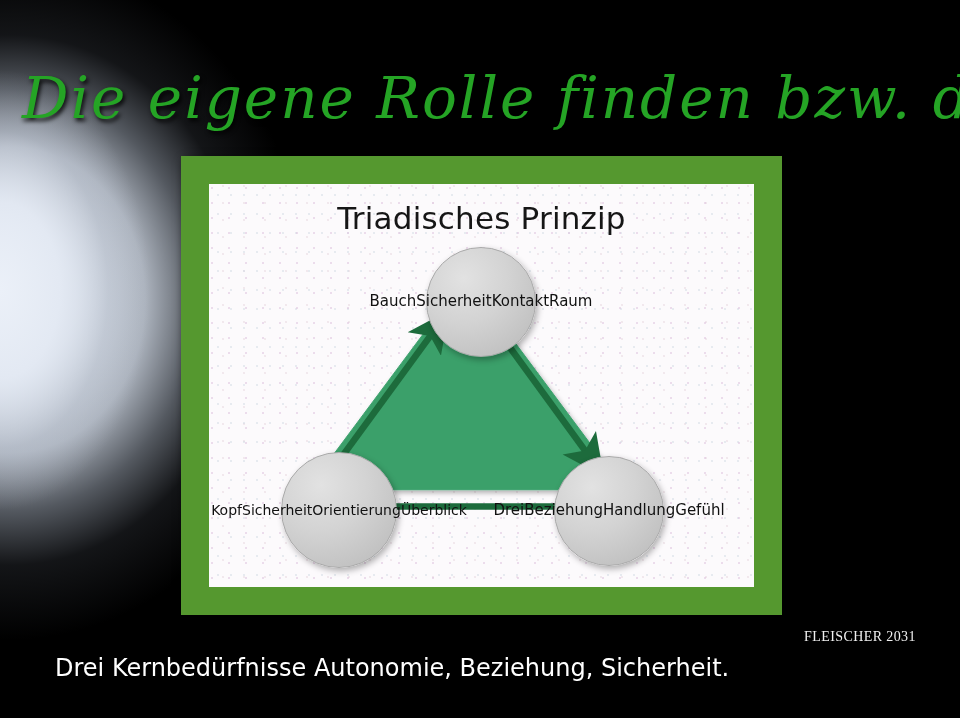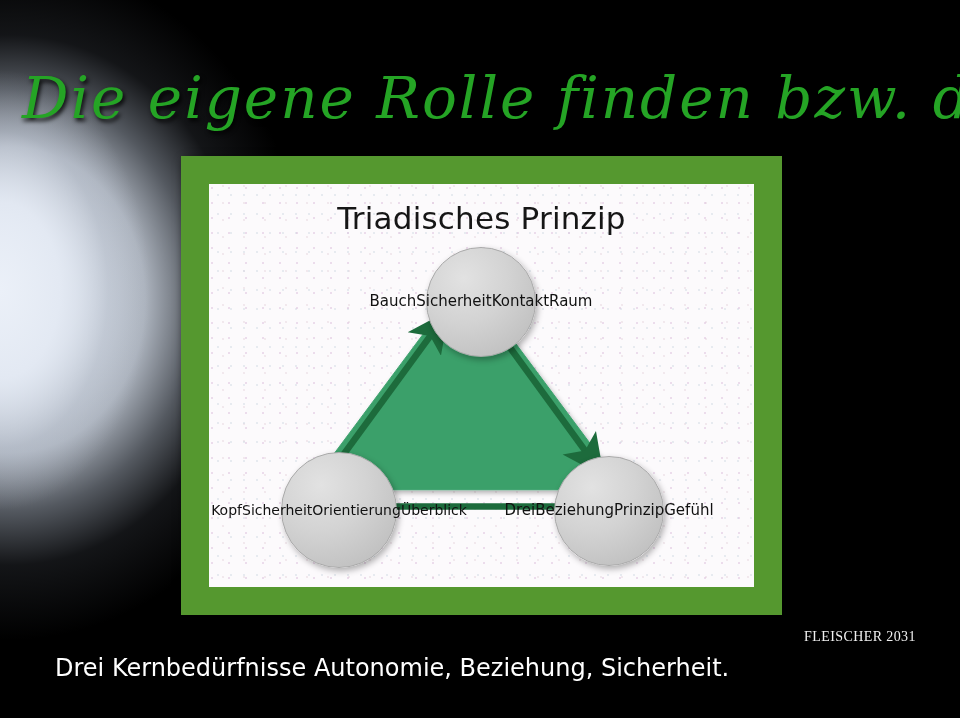--- a/index.html
+++ b/index.html
@@ -160,21 +160,21 @@
       <div class="node-circle node-left">
         <span class="node-line">Kopf</span>
         <span class="node-line">Sicherheit</span>
         <span class="node-line">Orientierung</span>
         <span class="node-line">Überblick</span>
       </div>
 
       <div class="node-circle node-right">
         <span class="node-line">Drei</span>
         <span class="node-line">Beziehung</span>
-        <span class="node-line">Prinzip</span>
+        <span class="node-line">Handlung</span>
         <span class="node-line">Gefühl</span>
       </div>
 
     </div>
   </div>
 
   <div class="caption">Drei Kernbedürfnisse Autonomie, Beziehung, Sicherheit.</div>
 
   <div class="copyright">
     <span class="c-line">FLEISCHER 2031</span>

